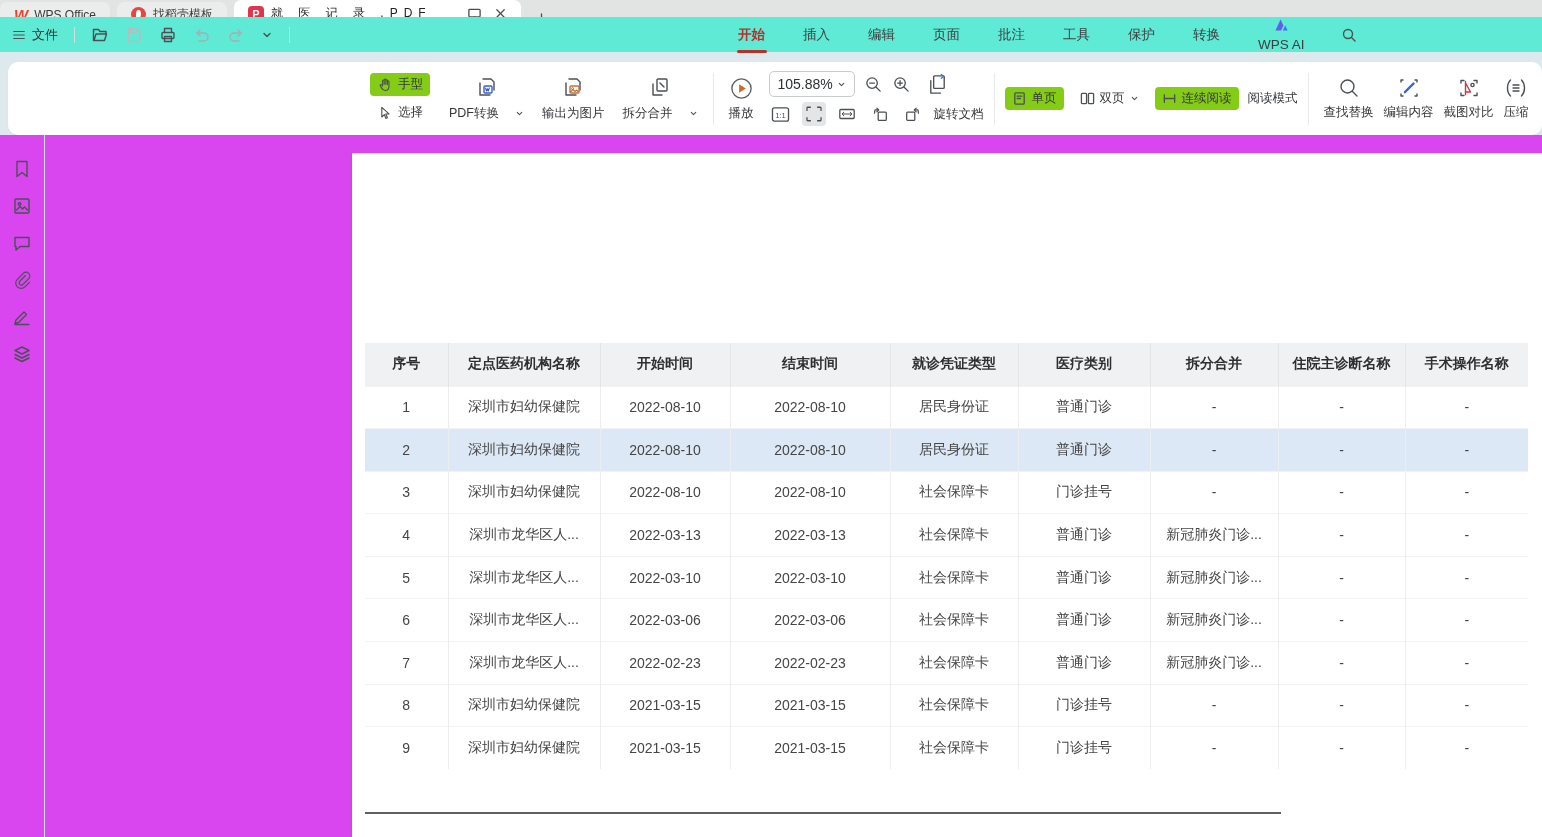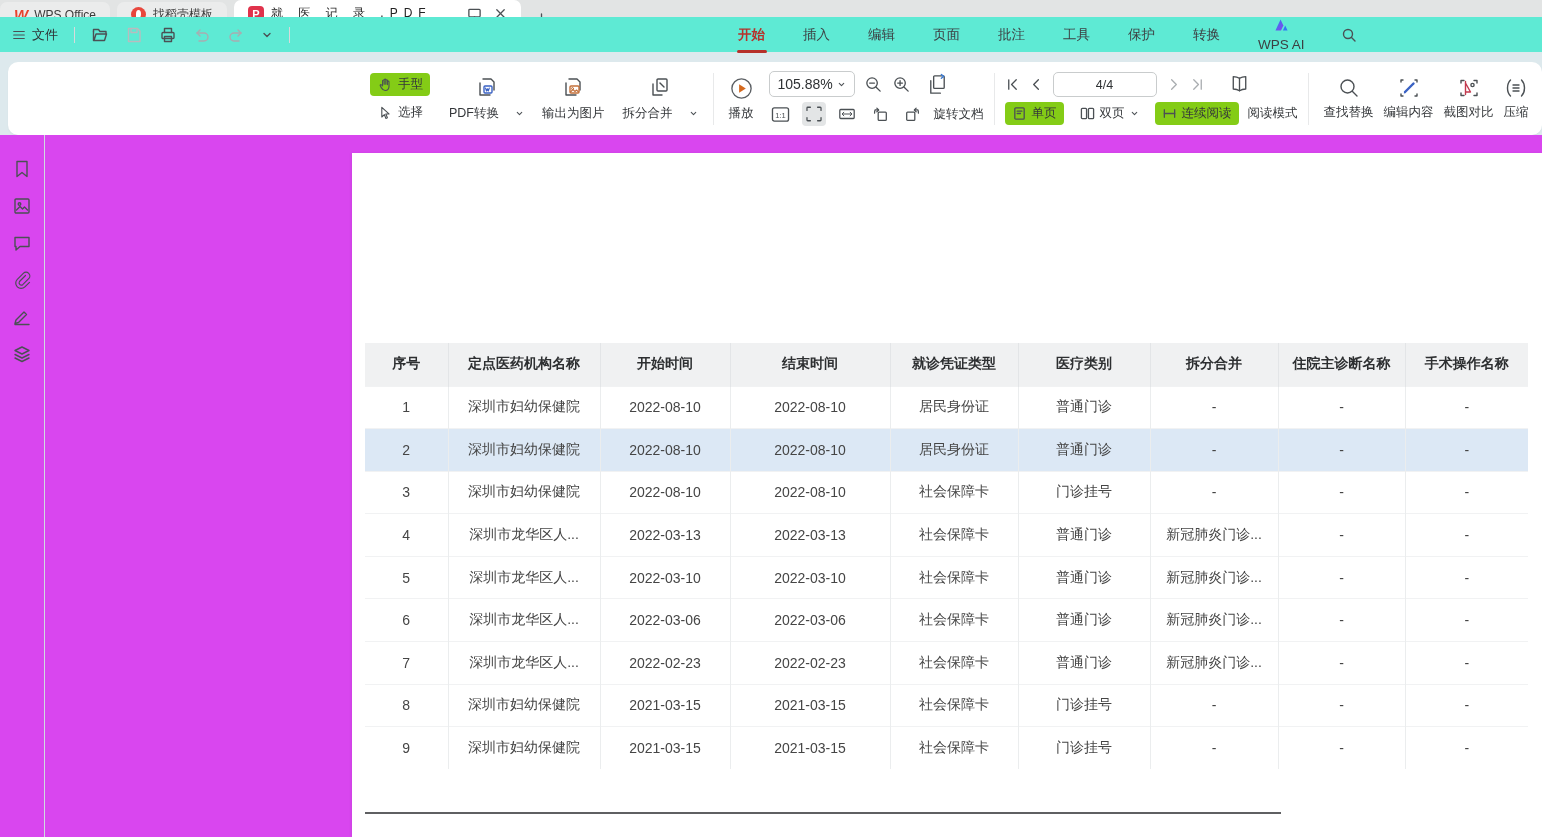--- a/index.html
+++ b/index.html
@@ -302,41 +302,20 @@
       <span class="r-lbl">
           <span>旋转文档</span>
         </span>
     </div>
   </div>
 
   <div class="rb-divider"></div>
 
   <div class="stack2">
     <div class="rowflex">
-      <svg class="ic" width="15" height="15" viewBox="0 0 16 16">
-          <line x1="4" y1="3" x2="4" y2="13"></line>
-          <polyline points="12,3 7,8 12,13"></polyline>
-        </svg>
-      <svg class="ic" width="15" height="15" viewBox="0 0 16 16">
-          <polyline points="10,3 5,8 10,13"></polyline>
-        </svg>
-      <input class="pageinput" readonly="" value="4/4" style="">
-      <svg class="ic dim" width="15" height="15" viewBox="0 0 16 16">
-          <polyline points="6,3 11,8 6,13"></polyline>
-        </svg>
-      <svg class="ic dim" width="15" height="15" viewBox="0 0 16 16">
-          <line x1="12" y1="3" x2="12" y2="13"></line>
-          <polyline points="4,3 9,8 4,13"></polyline>
-        </svg>
-      <svg class="ic" width="23" height="23" viewBox="0 0 24 24" style="margin-left:14px;">
-          <path d="M12 5.5c-1.8-1.2-4-1.8-6.5-1.8v13c2.5 0 4.7.6 6.5 1.8 1.8-1.2 4-1.8 6.5-1.8v-13c-2.5 0-4.7.6-6.5 1.8z"></path>
-          <line x1="12" y1="5.5" x2="12" y2="18.5"></line>
-        </svg>
-    </div>
-    <div class="rowflex">
       <div class="tool-sm on">
         <svg class="ic" width="15" height="15" viewBox="0 0 16 16">
             <rect x="3" y="2" width="10" height="12" rx="1"></rect>
             <line x1="5.5" y1="5.5" x2="10.5" y2="5.5"></line>
             <line x1="5.5" y1="8" x2="9" y2="8"></line>
           </svg>
         <span>单页</span>
       </div>
       <div class="tool-sm">
         <svg class="ic" width="15" height="15" viewBox="0 0 16 16">

